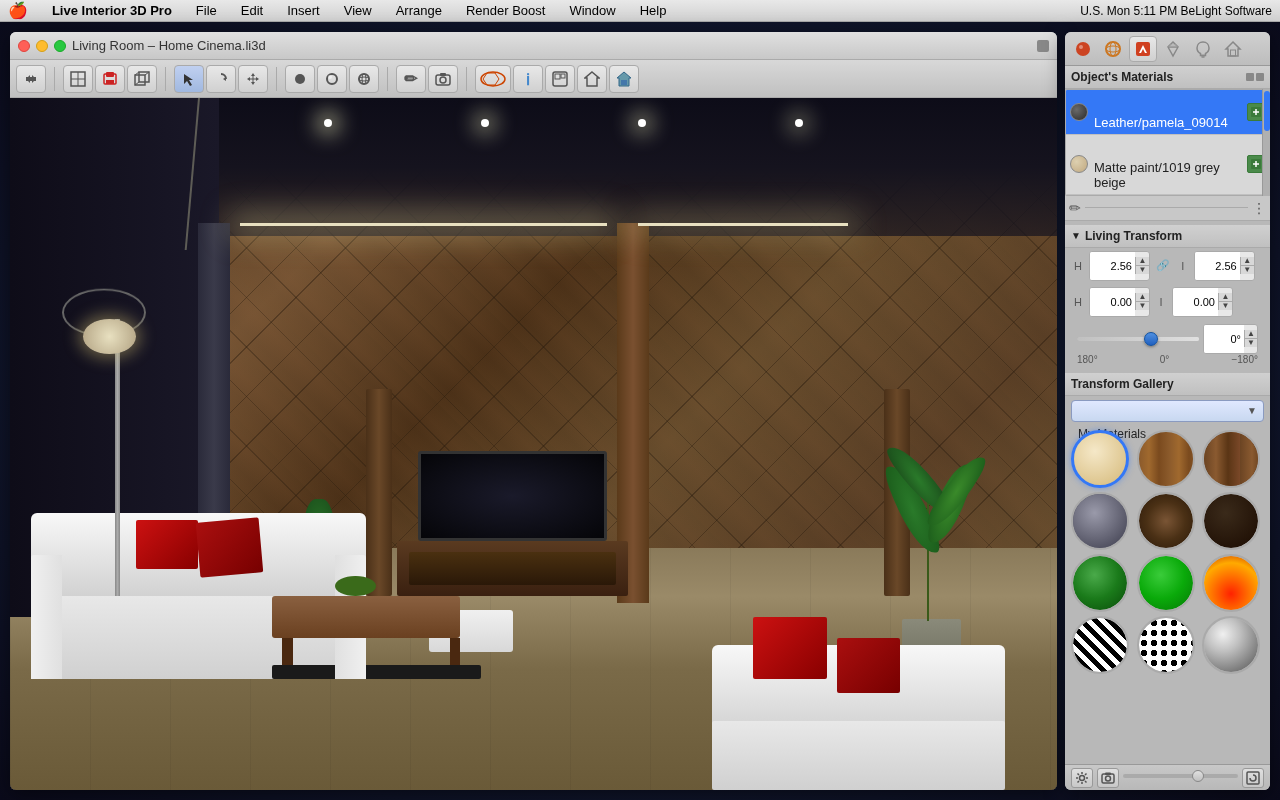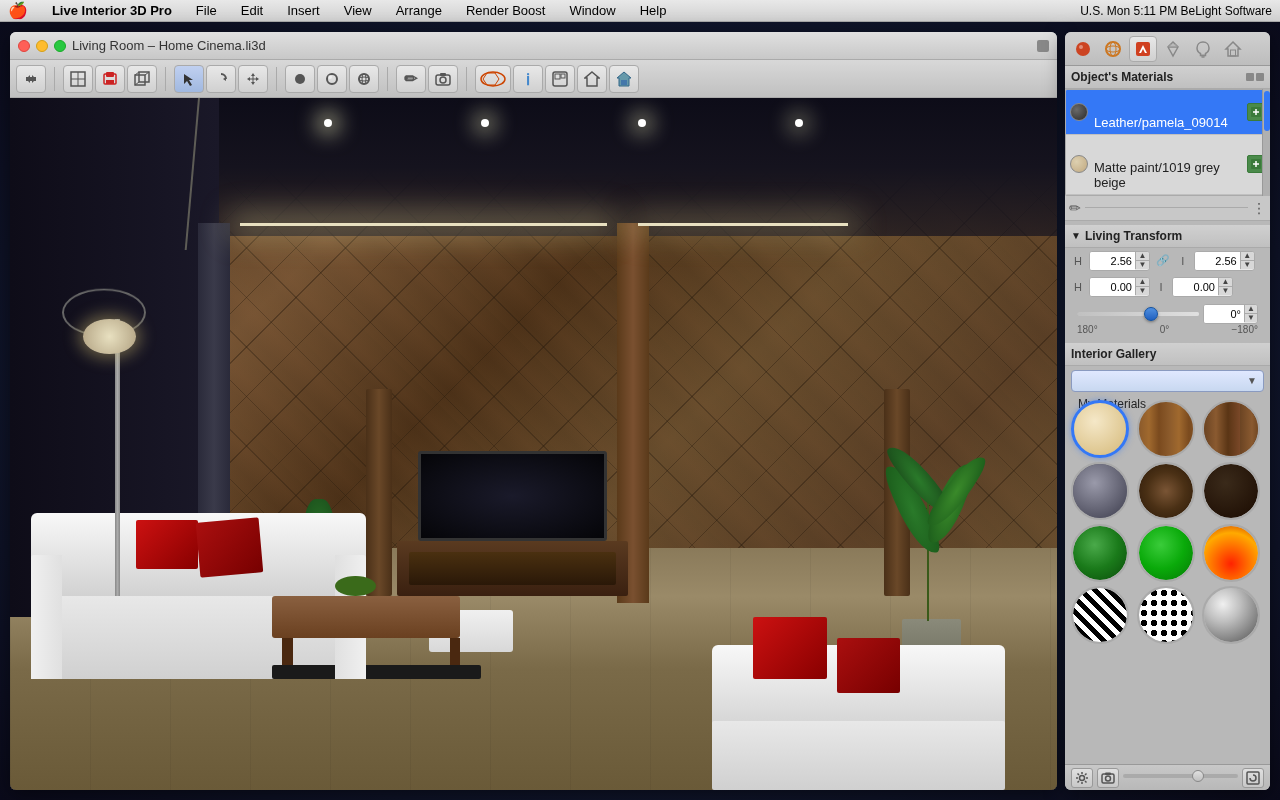--- a/index.html
+++ b/index.html
@@ -263,21 +263,21 @@
     .transform-input-group {
       display: flex;
       align-items: center;
       border: 1px solid #aaa;
       border-radius: 3px;
       overflow: hidden;
       background: #e8e8e8;
     }
     .transform-input {
       width: 45px;
-      height: 18px;
+      height: 28px;
       background: #fff;
       border: none;
       text-align: right;
       font-size: 11px;
       padding: 0 3px;
       outline: none;
     }
     .transform-stepper {
       display: flex;
       flex-direction: column;
@@ -874,21 +874,21 @@
           <div class="rotation-labels">
             <span>180°</span>
             <span>0°</span>
             <span>−180°</span>
           </div>
         </div>
       </div>
 
       <div class="gallery-section">
         <div class="section-header">
-          <span>Interior Gallery</span>
+          <span>Transform Gallery</span>
         </div>
 
         <div class="gallery-dropdown">
           <span class="gallery-dropdown-label">My Materials</span>
           <span class="gallery-dropdown-arrow">▼</span>
         </div>
 
         <div class="gallery-grid">
 
           <div class="gallery-item gi-cream selected"></div>

